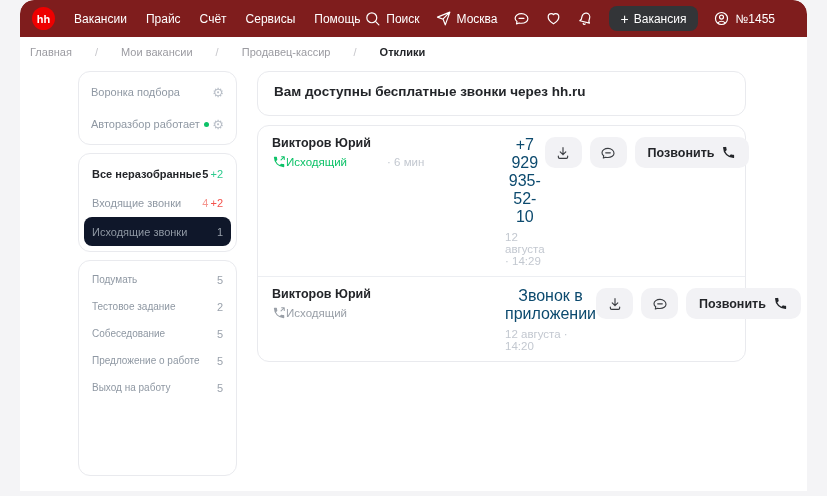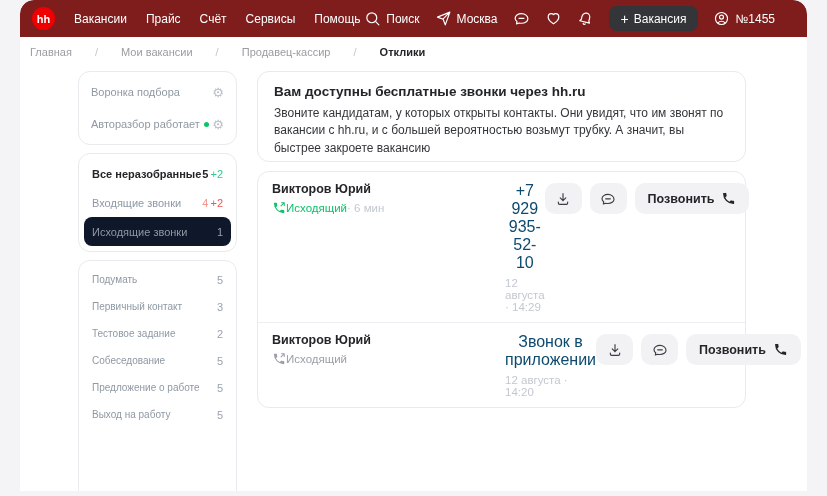--- a/index.html
+++ b/index.html
@@ -61,36 +61,36 @@
   .c-red { color:#f4524c; }
   .c-gray { color:#9aa2ac; }
 
   .s-card3 { padding:5px 5px 0; }
   .st-row { height:27px; display:flex; align-items:center; justify-content:space-between;
             padding:0 8px; border-radius:8px; cursor:pointer; }
   .st-row .lbl { font-size:10px; color:#8f98a3; }
   .s-card3 .spacer { height:74px; }
 
   
-  .banner { padding:12px 16px 4px; }
+  .banner { padding:12px 16px 10px; }
   .banner h2 { font-size:13.5px; color:#232529; margin-bottom:6px; }
   .banner p { font-size:12px; color:#33363b; line-height:1.45; }
 
   .calls { margin-top:9px; }
   .call-row { display:flex; align-items:flex-start; padding:9px 12px 9px 14px; }
   .call-row + .call-row { border-top:1px solid #eceef2; }
   .col-left { width:233px; flex:none; padding-top:1px; }
   .name { font-size:12.5px; font-weight:bold; color:#232529; cursor:pointer; }
   .dirline { margin-top:5px; display:flex; align-items:center; font-size:11.5px; }
   .dirline .dicon { width:14px; height:14px; }
   .dirline .dicon svg { width:100%; height:100%; fill:none; stroke:currentColor; stroke-width:1.8;
                         stroke-linecap:round; stroke-linejoin:round; }
   .dir-green { color:#0dc268; }
   .dir-gray { color:#9aa0a8; }
-  .dur { color:#c3c8d0; }
+  .dur { color:#c3c8d0;margin-left:40px; }
   .col-mid { flex:1; padding-top:1px; }
   .detail { font-size:16px; color:#0c4a6e;text-align:center; }
   .cdate { font-size:11.5px; color:#c3c8d0; margin-top:5px; }
   .col-btns { display:flex; align-items:center; gap:8px; padding-top:2px; }
   .ibtn { width:37px; height:31px; border:none; border-radius:10px; background:#f2f2f5;
           display:flex; align-items:center; justify-content:center; cursor:pointer; color:#3a3d42; }
   .ibtn svg { width:16px; height:16px; fill:none; stroke:currentColor; stroke-width:1.7;
               stroke-linecap:round; stroke-linejoin:round; }
   .call-btn { height:31px; border:none; border-radius:10px; background:#f2f2f5; color:#232529;
               font-size:12.5px; font-weight:bold; padding:0 13px; display:flex; align-items:center;
@@ -212,24 +212,20 @@
           </span>
         </div>
       </div>
 
       <div class="card s-card3">
         <div class="st-row">
           <span class="lbl">Подумать</span>
           <span class="cnt c-gray">5</span>
         </div>
         <div class="st-row">
-          <span class="lbl">Первичный контакт</span>
-          <span class="cnt c-gray">3</span>
-        </div>
-        <div class="st-row">
           <span class="lbl">Тестовое задание</span>
           <span class="cnt c-gray">2</span>
         </div>
         <div class="st-row">
           <span class="lbl">Собеседование</span>
           <span class="cnt c-gray">5</span>
         </div>
         <div class="st-row">
           <span class="lbl">Предложение о работе</span>
           <span class="cnt c-gray">5</span>
@@ -239,21 +235,20 @@
           <span class="cnt c-gray">5</span>
         </div>
         <div class="spacer"></div>
       </div>
     </div>
 
     <div class="main">
 
       <div class="card banner">
         <h2>Вам доступны бесплатные звонки через hh.ru</h2>
-        <p>Звоните кандидатам, у которых открыты контакты. Они увидят, что им звонят по вакансии с hh.ru, и с большей вероятностью возьмут трубку. А значит, вы быстрее закроете вакансию</p>
       </div>
 
       <div class="card calls">
 
         <div class="call-row">
           <div class="col-left">
             <div class="name">Викторов Юрий</div>
             <div class="dirline dir-green">
               <span class="dicon">
                 <svg viewBox="0 0 24 24">

